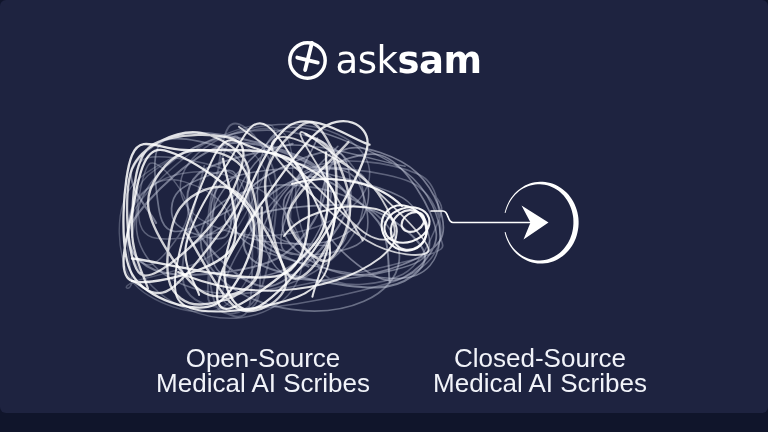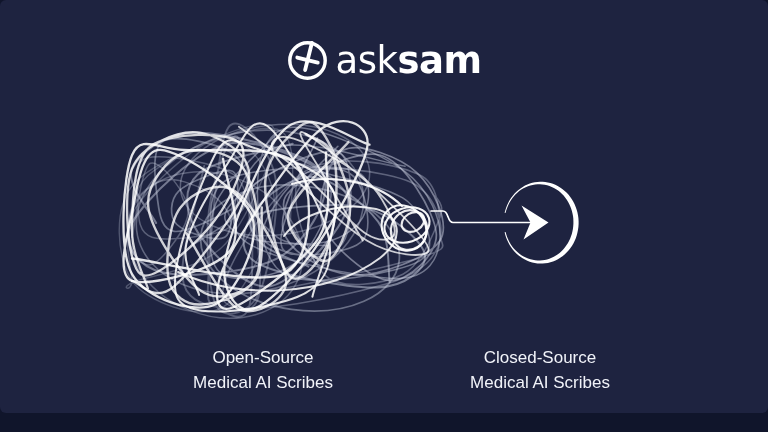--- a/index.html
+++ b/index.html
@@ -20,21 +20,21 @@
     font-family:"DejaVu Sans", sans-serif;
     font-size:37px;line-height:41px;letter-spacing:-0.5px;color:#ffffff;
     display:flex;align-items:center;
   }
   .wordmark .light{font-weight:400;}
   .wordmark .bold{font-weight:700;text-align:center;}
   .art{position:absolute;top:0;left:0;}
   .label{
     position:absolute;top:346px;width:300px;
     text-align:center;color:#f1f3f9;
-    font-size:17px;line-height:24.5px;font-weight:400;
+    font-size:26px;line-height:24.5px;font-weight:400;
   }
   .label-left{left:113px;}
   .label-right{left:390px;text-align:center;}
 </style>
 </head>
 <body>
 
 <div class="slide" id="slide" style="background: rgb(30, 35, 64);">
 
   <header class="logo">

